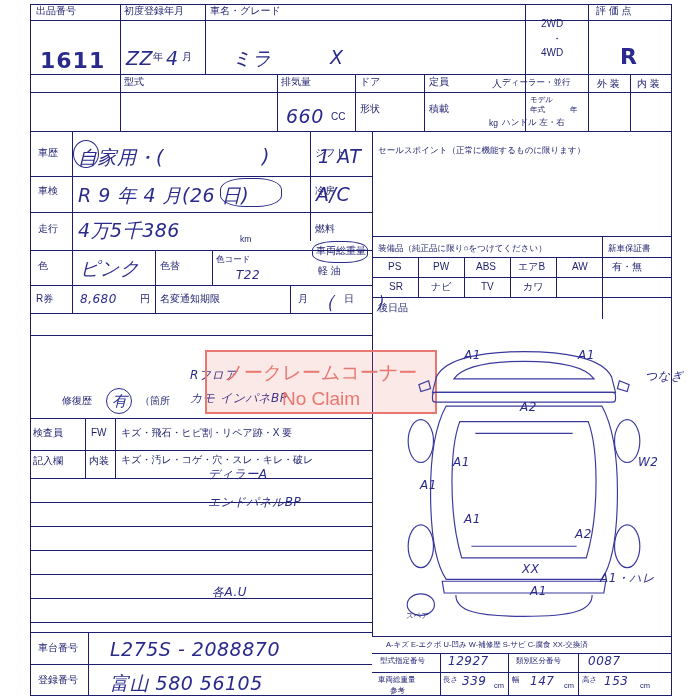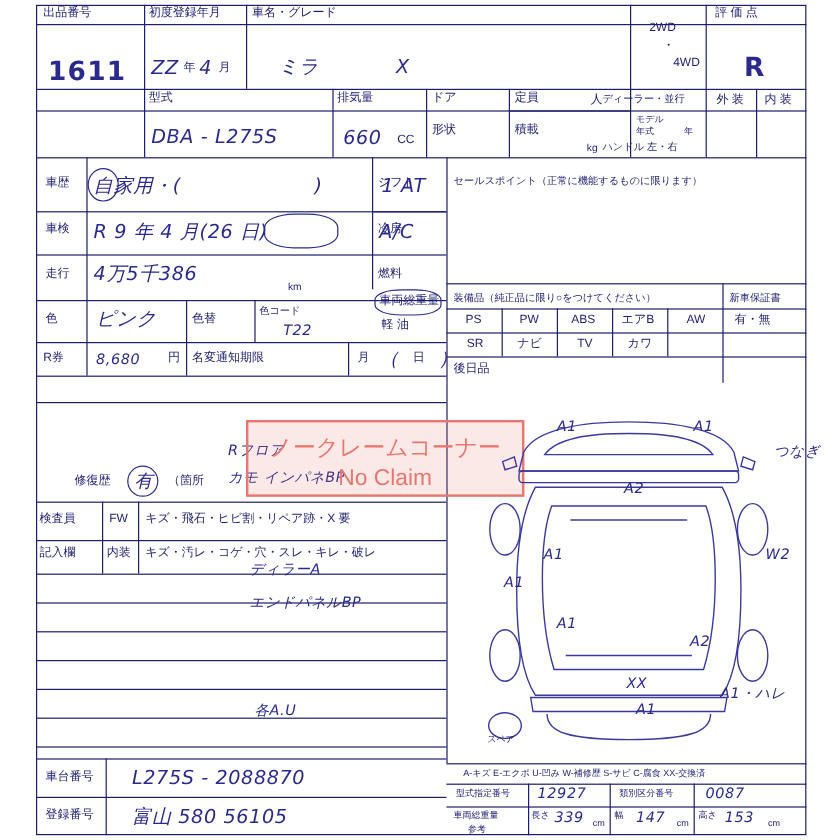--- a/index.html
+++ b/index.html
@@ -36,21 +36,21 @@
   .hw {
     position: absolute;
     color: #2a2a8c;
     font-family: "DejaVu Sans", sans-serif;
     font-size: 15px;
     white-space: nowrap;
     font-style: italic;
     letter-spacing: 0.5px;
   }
   .hw.big { font-size: 22px; font-weight: bold; font-style: normal; letter-spacing: 1px; }
-  .hw.mid { font-size: 16px; }
+  .hw.mid { font-size: 19px; }
   .hw.sm { font-size: 12px; }
   
   .circ {
     position: absolute;
     border: 1.6px solid #2a2a8c;
     border-radius: 50%;
   }
   
   #noclaim {
     position: absolute;
@@ -100,27 +100,26 @@
   <div class="lbl" style="left:153px;top:52px;">年</div>
   <div class="hw mid" style="left:166px;top:47px;">4</div>
   <div class="lbl" style="left:182px;top:52px;">月</div>
 
   <div class="lbl" style="left:210px;top:6px;">車名・グレード</div>
   <div class="hw mid" style="left:232px;top:46px;">ミラ</div>
   <div class="hw mid" style="left:330px;top:46px;">X</div>
 
   <div class="lbl" style="left:541px;top:19px;">2WD</div>
   <div class="lbl" style="left:552px;top:34px;">・</div>
-  <div class="lbl" style="left:541px;top:48px;margin-left:20px;">4WD</div>
+  <div class="lbl" style="left:541px;top:48px;">4WD</div>
 
   <div class="lbl" style="left:596px;top:6px;">評 価 点</div>
   <div class="hw big" style="left:620px;top:44px;">R</div>
 
   <div class="lbl" style="left:124px;top:77px;">型式</div>
-  <div class="hw mid" style="left:126px;top:104px;">DBA - L275S</div>
 
   <div class="lbl" style="left:281px;top:77px;">排気量</div>
   <div class="hw mid" style="left:286px;top:105px;">660</div>
   <div class="lbl" style="left:331px;top:112px;">CC</div>
 
   <div class="lbl" style="left:360px;top:77px;">ドア</div>
   <div class="lbl" style="left:360px;top:104px;">形状</div>
 
   <div class="lbl" style="left:429px;top:77px;">定員</div>
   <div class="lbl" style="left:492px;top:79px;">人</div>
@@ -238,21 +237,21 @@
   <div class="cell nb bb" style="left:30px;top:450px;width:342px;height:0;"></div>
   <div class="cell nb bb" style="left:30px;top:478px;width:342px;height:0;"></div>
   <div class="cell nb br" style="left:85px;top:418px;width:0;height:60px;"></div>
   <div class="cell nb br" style="left:115px;top:418px;width:0;height:60px;"></div>
 
   <div class="lbl" style="left:33px;top:428px;">検査員</div>
   <div class="lbl" style="left:33px;top:456px;">記入欄</div>
   <div class="lbl" style="left:91px;top:428px;">FW</div>
   <div class="lbl" style="left:121px;top:428px;">キズ・飛石・ヒビ割・リペア跡・X 要</div>
   <div class="lbl" style="left:89px;top:456px;">内装</div>
-  <div class="lbl" style="left:121px;top:456px;">キズ・汚レ・コゲ・穴・スレ・キレ・破レ</div>
+  <div class="lbl" style="left:121px;top:456px;font-family:Liberation Mono, monospace;">キズ・汚レ・コゲ・穴・スレ・キレ・破レ</div>
 
   <div class="cell nb bb" style="left:30px;top:502px;width:342px;height:0;"></div>
   <div class="cell nb bb" style="left:30px;top:526px;width:342px;height:0;"></div>
   <div class="cell nb bb" style="left:30px;top:550px;width:342px;height:0;"></div>
   <div class="cell nb bb" style="left:30px;top:574px;width:342px;height:0;"></div>
   <div class="cell nb bb" style="left:30px;top:598px;width:342px;height:0;"></div>
   <div class="cell nb bb" style="left:30px;top:622px;width:342px;height:0;"></div>
 
   <div class="hw sm" style="left:208px;top:466px;">ディラーA</div>
   <div class="hw sm" style="left:208px;top:494px;">エンドパネルBP</div>

